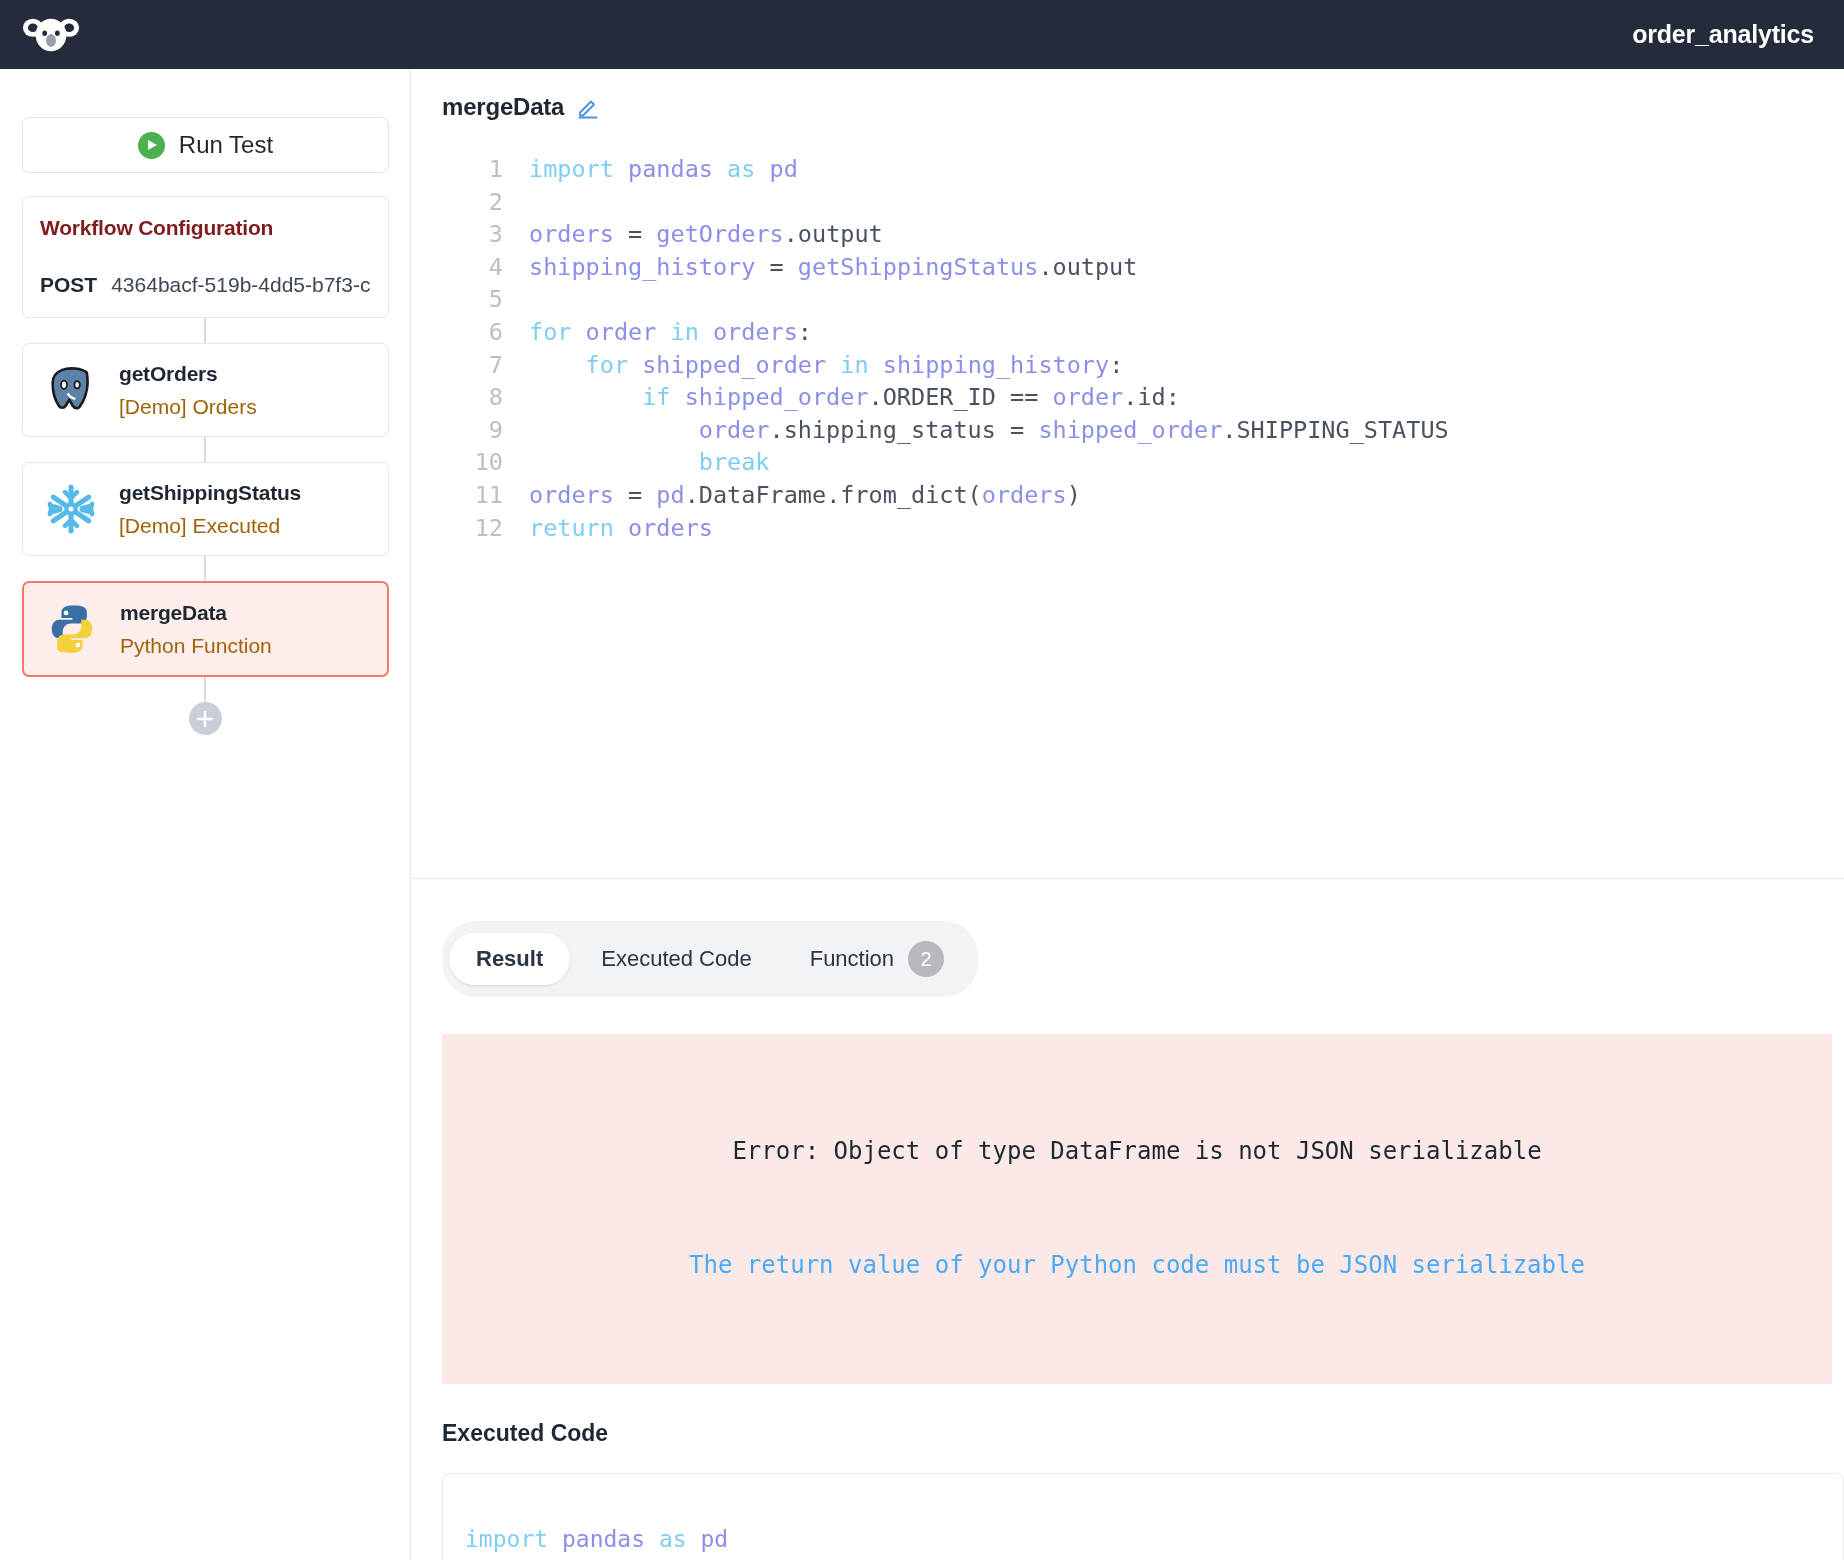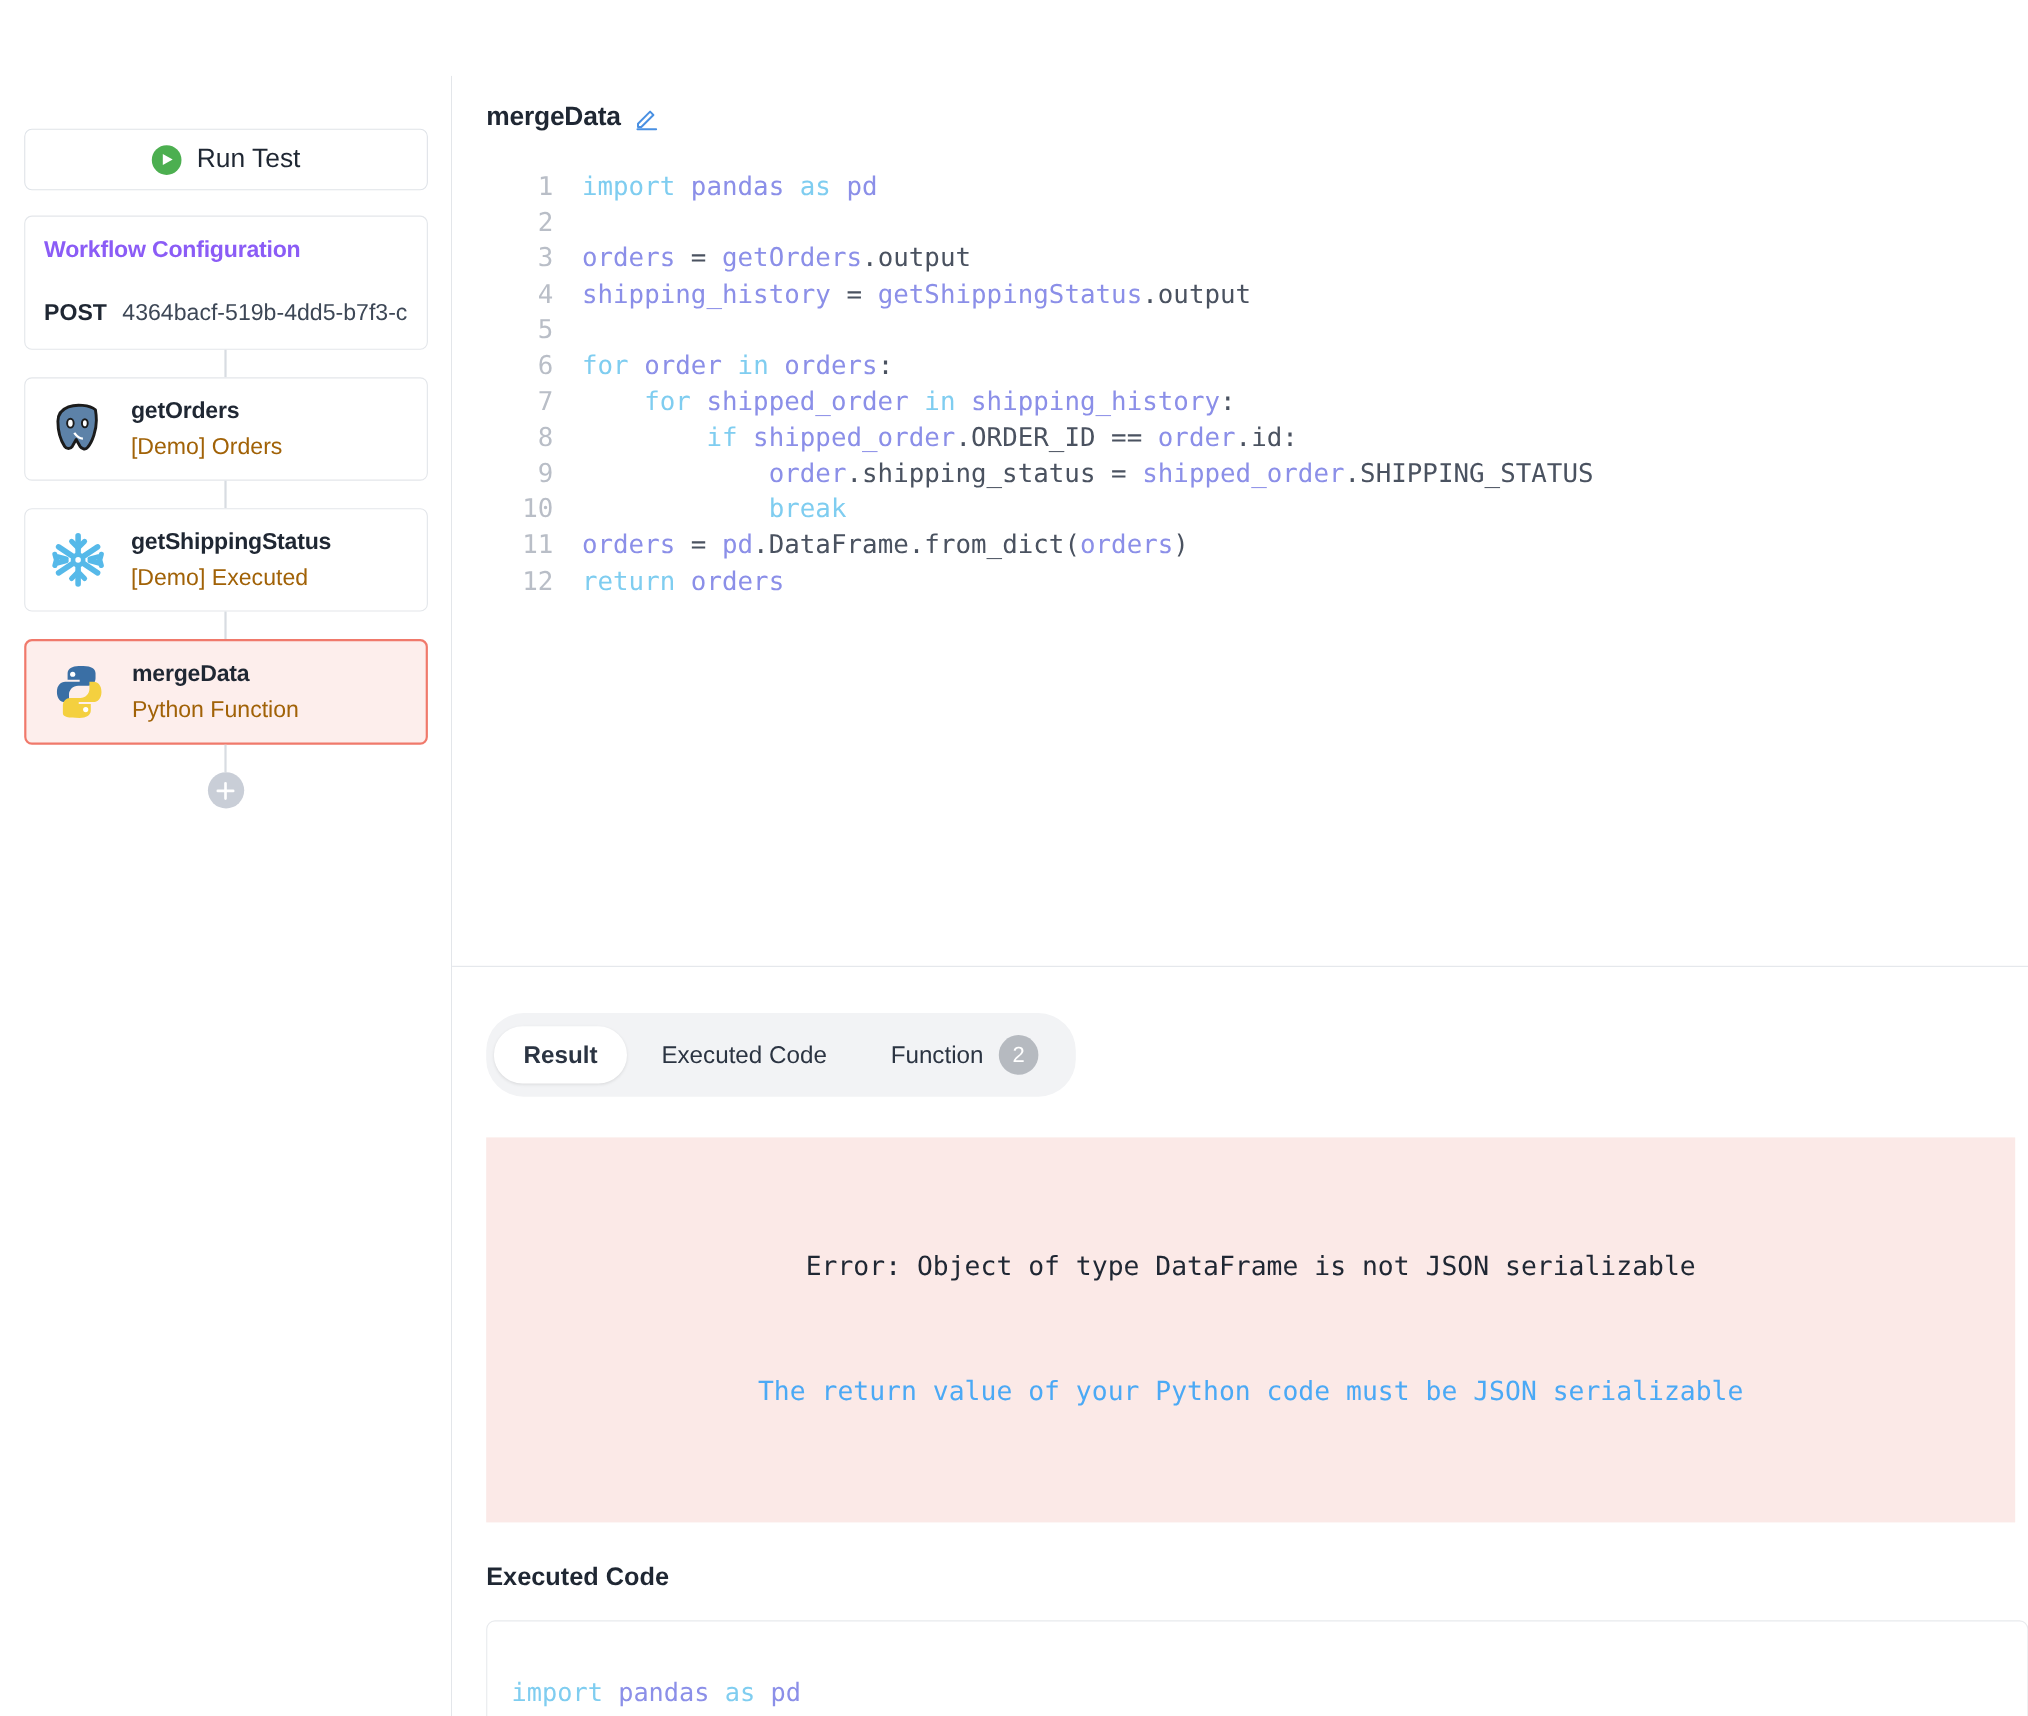--- a/index.html
+++ b/index.html
@@ -41,21 +41,21 @@
     width:0; height:0; border-left:9px solid #fff;
     border-top:5.5px solid transparent; border-bottom:5.5px solid transparent;
     margin-left:3px;
   }
   .run-label { font-size:24px; color:#1f2733; font-weight:400; }
 
   .wf-card {
     margin-top:23px; width:367px; border:1px solid #e3e6ea; border-radius:7px;
     background:#fff; padding:19px 17px 20px 17px;
   }
-  .wf-title { font-size:21px; font-weight:700; color:#8b5cf6; letter-spacing:-0.2px;}
+  .wf-title { font-size:21px; font-weight:700; color:#7f1d1d; letter-spacing:-0.2px;}
   .wf-row { margin-top:33px; display:flex; align-items:baseline; gap:14px; }
   .wf-method { font-size:21px; font-weight:700; color:#1f2733; }
   .wf-path {
     font-size:21px; color:#3d4756; white-space:nowrap; overflow:hidden;
     text-overflow:clip; max-width:268px;
   }
 
   .connector {
     width:2px; height:25px; background:#d8dce2; margin:0 auto;
   }
@@ -131,20 +131,35 @@
   .exec-box .row { display:block; }   
   .pl2 { color:#3a424f; }
   .k2  { color:#7fcdf0; }
   .id2 { color:#8b8fe8; }
 </style>
 </head>
 <body>
 
 <div class="app">
 
+  <div class="topbar">
+    <span class="koala">
+      <svg class="koala" viewBox="0 0 64 48" xmlns="http://www.w3.org/2000/svg">
+        <ellipse cx="12" cy="16" rx="11" ry="10" fill="#fff"></ellipse>
+        <ellipse cx="52" cy="16" rx="11" ry="10" fill="#fff"></ellipse>
+        <ellipse cx="12" cy="16" rx="5.5" ry="4.8" fill="#242b3a"></ellipse>
+        <ellipse cx="52" cy="16" rx="5.5" ry="4.8" fill="#242b3a"></ellipse>
+        <ellipse cx="32" cy="24" rx="17" ry="18" fill="#fff"></ellipse>
+        <ellipse cx="25" cy="22" rx="2.6" ry="3" fill="#242b3a"></ellipse>
+        <ellipse cx="39" cy="22" rx="2.6" ry="3" fill="#242b3a"></ellipse>
+        <ellipse cx="32" cy="30" rx="5.5" ry="7" fill="#9aa0ab"></ellipse>
+      </svg>
+    </span>
+    <span class="app-title">order_analytics</span>
+  </div>
 
   <div class="sidebar">
 
     <div class="run-btn">
       <span class="play-circle">
           <span class="play-tri"></span>
         </span>
       <span class="run-label">Run Test</span>
     </div>
 

